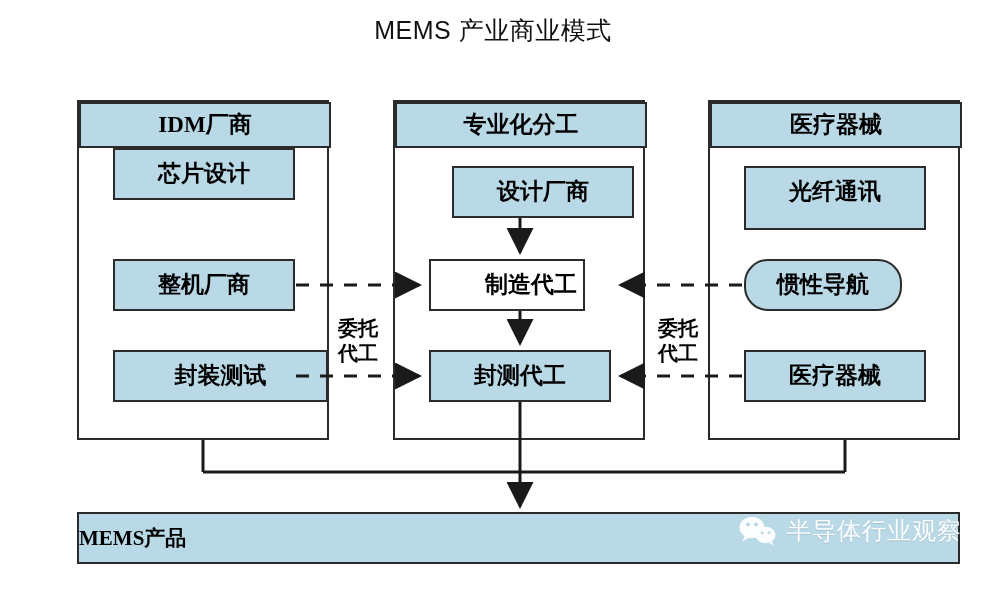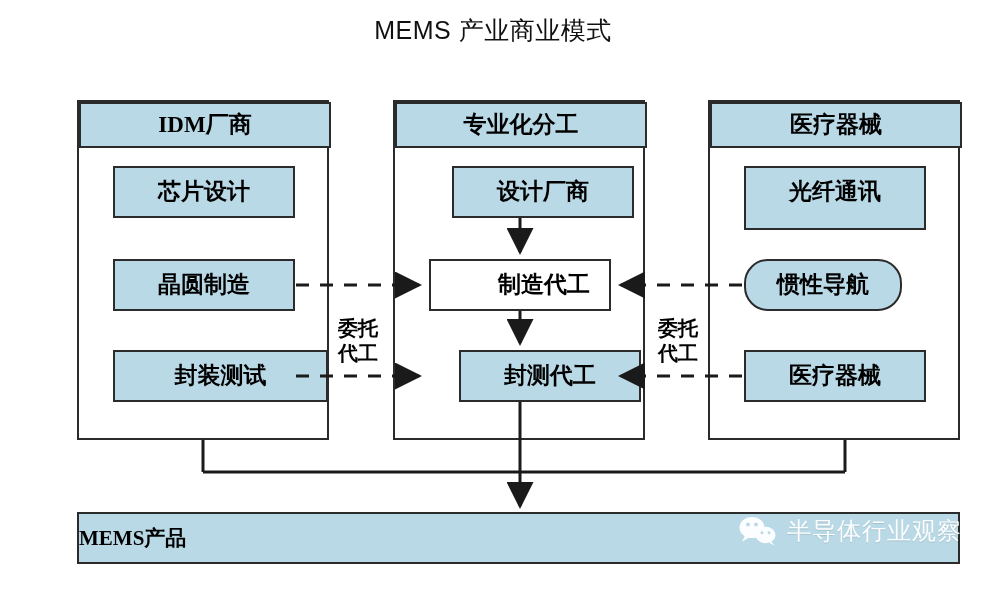--- a/index.html
+++ b/index.html
@@ -130,42 +130,42 @@
 
 <div id="canvas">
 
   <div id="title">MEMS 产业商业模式</div>
 
   <div class="column" style="left:77px; top:100px; width:252px; height:340px;">
     <div class="col-header" style="width:252px;">
       <span>IDM厂商</span>
     </div>
   </div>
-  <div class="node" style="left:113px; top:166px; width:182px; height:52px; line-height:48px;">
+  <div class="node" style="left:113px; top:148px; width:182px; height:52px; line-height:48px;">
     <span>芯片设计</span>
   </div>
   <div class="node" style="left:113px; top:259px; width:182px; height:52px; line-height:48px;">
-    <span>晶圆制造</span>
+    <span>整机厂商</span>
   </div>
   <div class="node" style="left:113px; top:350px; width:215px; height:52px; line-height:48px;">
     <span>封装测试</span>
   </div>
 
   <div class="column" style="left:393px; top:100px; width:252px; height:340px;">
     <div class="col-header" style="width:252px;">
       <span>专业化分工</span>
     </div>
   </div>
   <div class="node" style="left:429px; top:166px; width:182px; height:52px; line-height:48px;margin-left:23px;">
     <span>设计厂商</span>
   </div>
-  <div class="node plain" style="left:429px; top:259px; width:182px; height:52px; line-height:48px;padding-left:48px;">
+  <div class="node plain" style="left:429px; top:259px; width:156px; height:52px; line-height:48px;padding-left:48px;">
     <span>制造代工</span>
   </div>
-  <div class="node" style="left:429px; top:350px; width:182px; height:52px; line-height:48px;margin-left:30px;">
+  <div class="node" style="left:429px; top:350px; width:182px; height:52px; line-height:48px;">
     <span>封测代工</span>
   </div>
 
   <div class="column" style="left:708px; top:100px; width:252px; height:340px;">
     <div class="col-header" style="width:252px;">
       <span>医疗器械</span>
     </div>
   </div>
   <div class="node" style="left:744px; top:166px; width:182px; height:64px; line-height:48px;">
     <span>光纤通讯</span>

